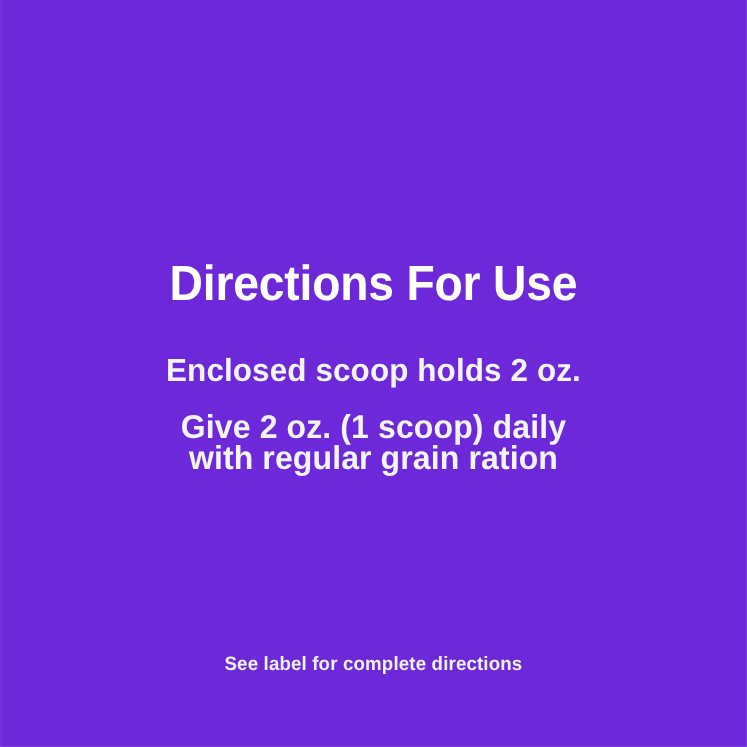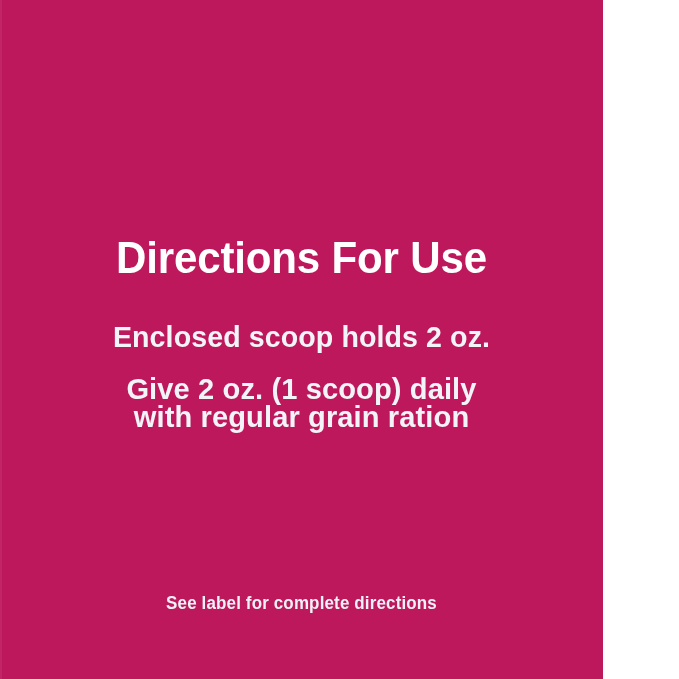--- a/index.html
+++ b/index.html
@@ -10,24 +10,24 @@
   body {
     width: 679px;
     height: 679px;
     overflow: hidden;
     font-family: "Liberation Sans", sans-serif;
     background: #ffffff;
   }
 
   .panel {
     position: relative;
-    width: 603px;
+    width: 679px;
     height: 679px;
     box-sizing: border-box;
-    background: #be185d;
+    background: #6d28d9;
     overflow: hidden;
   }
 
   
   .edge-highlight {
     position: absolute;
     left: 0;
     top: 0;
     width: 2px;
     height: 679px;

